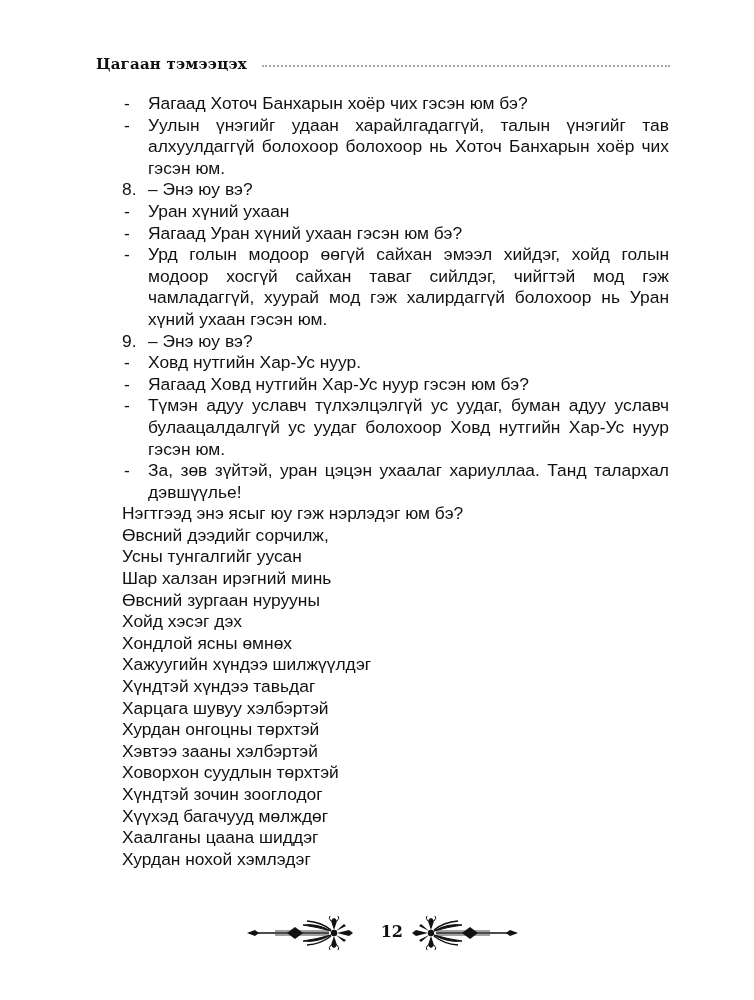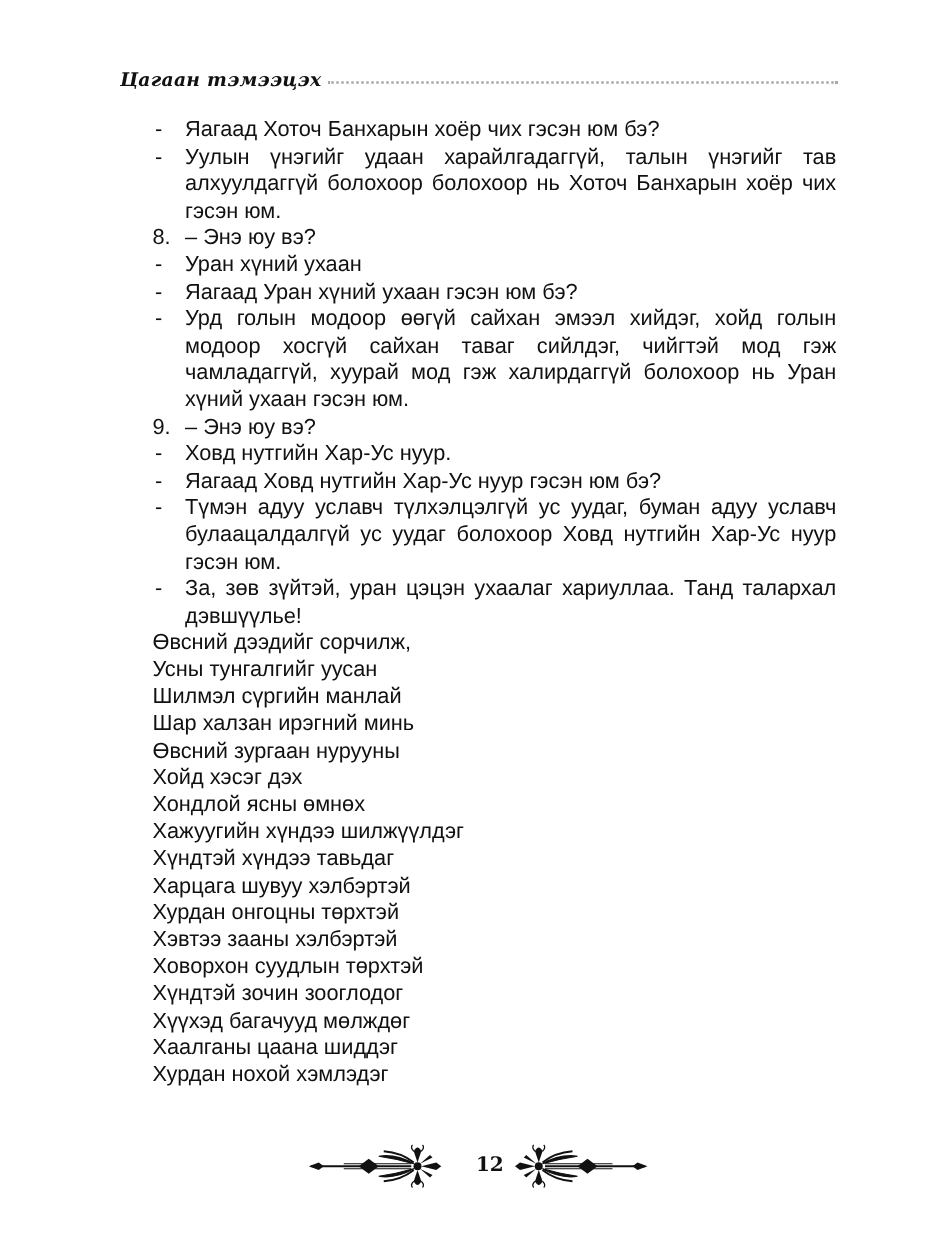--- a/index.html
+++ b/index.html
@@ -1,20 +1,20 @@
 <!DOCTYPE html>
 <html><head>
 <meta charset="utf-8">
 <style>
   html, body { margin: 0; padding: 0; background: #ffffff; }
   body { width: 754px; height: 1000px; position: relative; overflow: hidden; font-family: "Liberation Sans", sans-serif; color: #111; }
   .page { position: absolute; left: 0; top: 0; width: 754px; height: 1000px; background: #fff; }
 
   .running-header { position: absolute; left: 96px; top: 52px; width: 574px; height: 24px; display: flex; align-items: center; }
-  .running-title { font-family: "DejaVu Serif", serif; font-weight: bold; font-size: 15px; letter-spacing: 0.2px; color: #111; white-space: nowrap; font-style: italic; }
+  .running-title { font-family: "DejaVu Serif", serif; font-weight: bold; font-size: 15px; letter-spacing: 0.2px; color: #111; white-space: nowrap; }
   .header-rule { position: absolute; left: 166px; right: 0; top: 13px; height: 0; border-top: 2px dotted #a8a8a8; }
 
   .body { position: absolute; left: 122px; top: 93px; width: 547px; font-size: 17.4px; line-height: 21.6px; }
   .item { display: flex; }
   .marker { width: 26px; flex: 0 0 26px; }
   .marker.dash { padding-left: 2px; width: 24px; flex-basis: 24px; }
   .text { flex: 1 1 auto; text-align: justify; text-align-last: left; }
   .plain { display: block; }
 
   .footer { position: absolute; left: 245px; top: 913px; width: 275px; height: 40px; }
@@ -72,23 +72,23 @@
     </div>
     <div class="item">
       <span class="marker dash">-</span>
       <span class="text">Түмэн адуу уславч түлхэлцэлгүй ус уудаг, буман адуу уславч булаацалдалгүй ус уудаг болохоор Ховд нутгийн Хар-Ус нуур гэсэн юм.</span>
     </div>
     <div class="item">
       <span class="marker dash">-</span>
       <span class="text">За, зөв зүйтэй, уран цэцэн ухаалаг хариуллаа. Танд талархал дэвшүүлье!</span>
     </div>
 
+    <span class="plain">Нэгтгээд энэ ясыг юу гэж нэрлэдэг юм бэ?</span>
     <span class="plain">Өвсний дээдийг сорчилж,</span>
     <span class="plain">Усны тунгалгийг уусан</span>
-    <span class="plain">Шилмэл сүргийн манлай</span>
     <span class="plain">Шар халзан ирэгний минь</span>
     <span class="plain">Өвсний зургаан нурууны</span>
     <span class="plain">Хойд хэсэг дэх</span>
     <span class="plain">Хондлой ясны өмнөх</span>
     <span class="plain">Хажуугийн хүндээ шилжүүлдэг</span>
     <span class="plain">Хүндтэй хүндээ тавьдаг</span>
     <span class="plain">Харцага шувуу хэлбэртэй</span>
     <span class="plain">Хурдан онгоцны төрхтэй</span>
     <span class="plain">Хэвтээ зааны хэлбэртэй</span>
     <span class="plain">Ховорхон суудлын төрхтэй</span>

